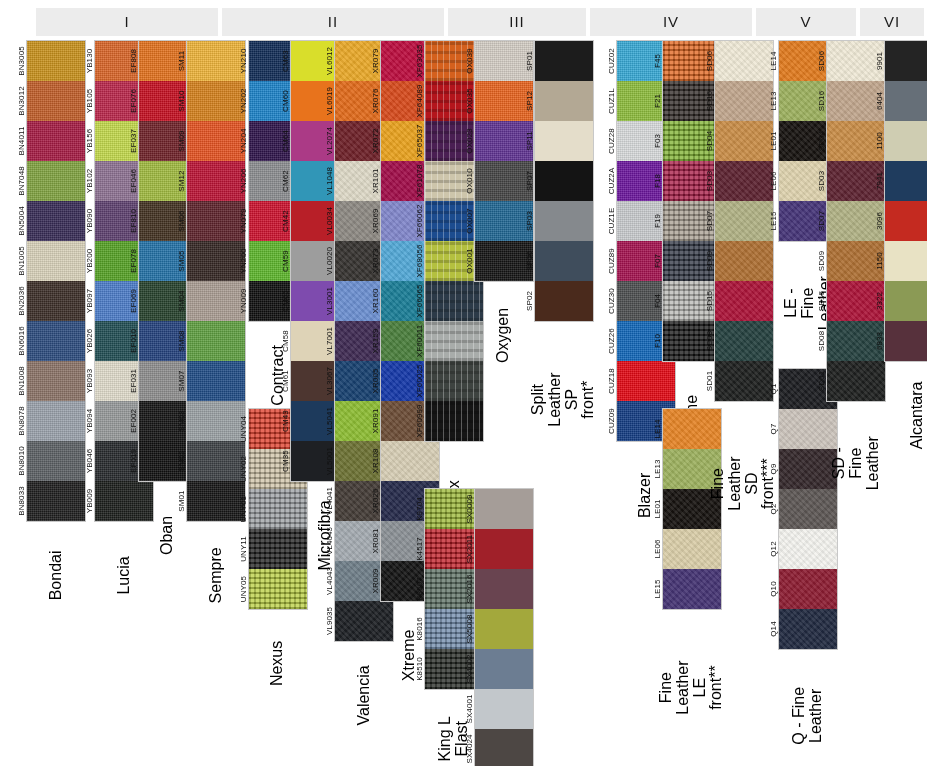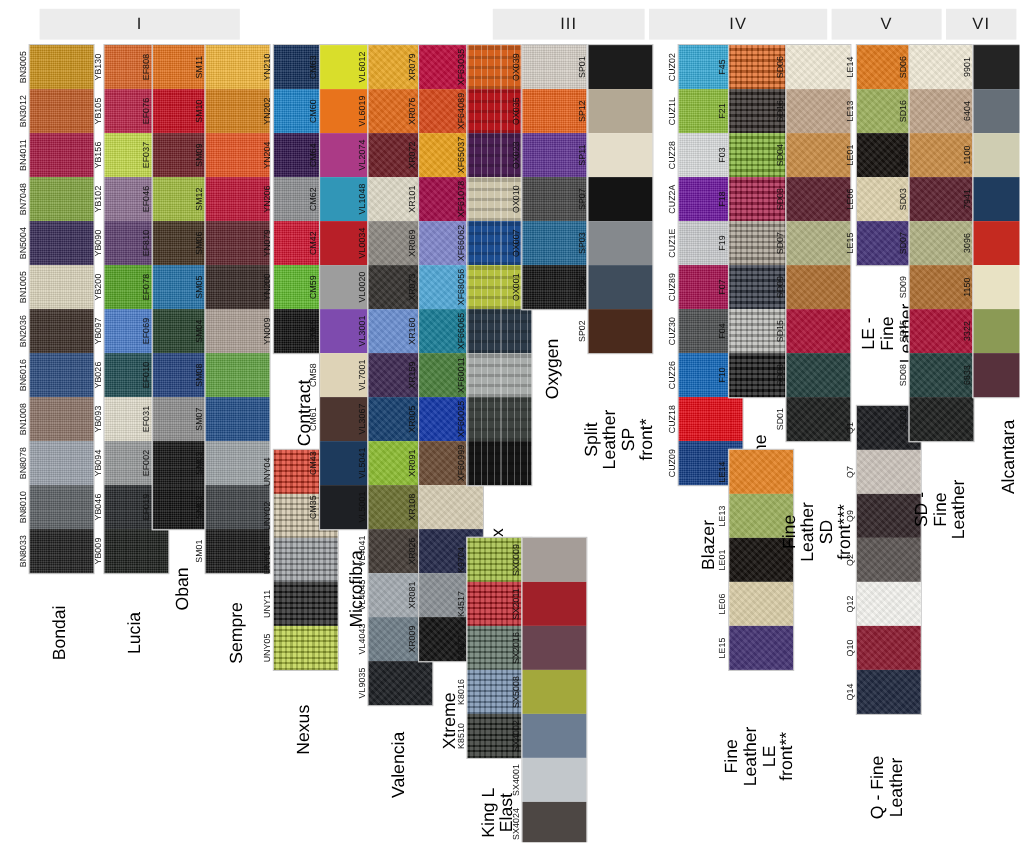--- a/index.html
+++ b/index.html
@@ -130,20 +130,21 @@
     transform-origin: center center;
     white-space: pre-line;
   }
 </style>
 </head>
 <body>
 
 <div id="page">
   <div id="group-bar">
       <div class="group-head" style="left: 36px; width: 182px;">I</div>
+      <div class="group-head" style="left: 222px; width: 222px;">II</div>
       <div class="group-head" style="left: 448px; width: 138px;">III</div>
       <div class="group-head" style="left: 590px; width: 162px;">IV</div>
       <div class="group-head" style="left: 756px; width: 100px;">V</div>
       <div class="group-head" style="left: 860px; width: 64px;">VI</div>
     </div>
   <div id="cols">
       <div class="fabric-col" style="left: 0px;">
         <div class="swatch-stack" style="top: 0px;">
           <div class="swatch tex" style="background: rgb(200, 144, 26);">
             <div class="code">

